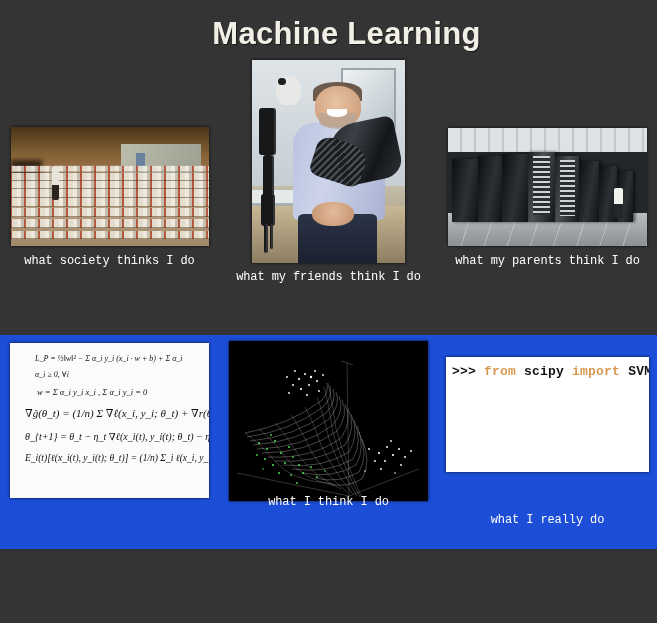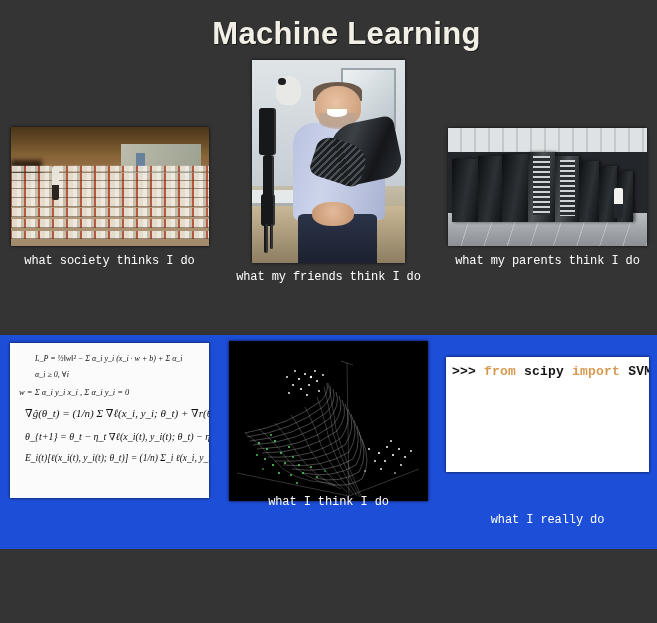--- a/index.html
+++ b/index.html
@@ -142,21 +142,21 @@
 
   
   #p4-media { width:199px; height:155px; margin-top:8px;
      background:#fbfbfb; padding:11px 9px; }
   #p4-media .eqline {
      font-family:"Liberation Serif","DejaVu Serif",serif;
      color:#111; font-style:italic; white-space:nowrap;
   }
   .eq-a { font-size:8px; margin-left:16px; margin-bottom:7px; }
   .eq-b { font-size:8px; margin-left:16px; margin-bottom:8px; }
-  .eq-c { font-size:8.5px; margin-left:0; margin-bottom:10px; }
+  .eq-c { font-size:8.5px; margin-left:18px; margin-bottom:10px; }
   .eq-d { font-size:11px; margin-left:6px; margin-bottom:11px; }
   .eq-e { font-size:10px; margin-left:6px; margin-bottom:11px; }
   .eq-f { font-size:9.5px; margin-left:6px; }
 
   
   #p5-media { width:199px; height:160px; margin-top:6px; background:#000; }
   #mesh-svg { position:absolute; inset:0; }
 
   
   #p6-media { width:203px; height:115px; margin-top:22px; background:#ffffff; }

